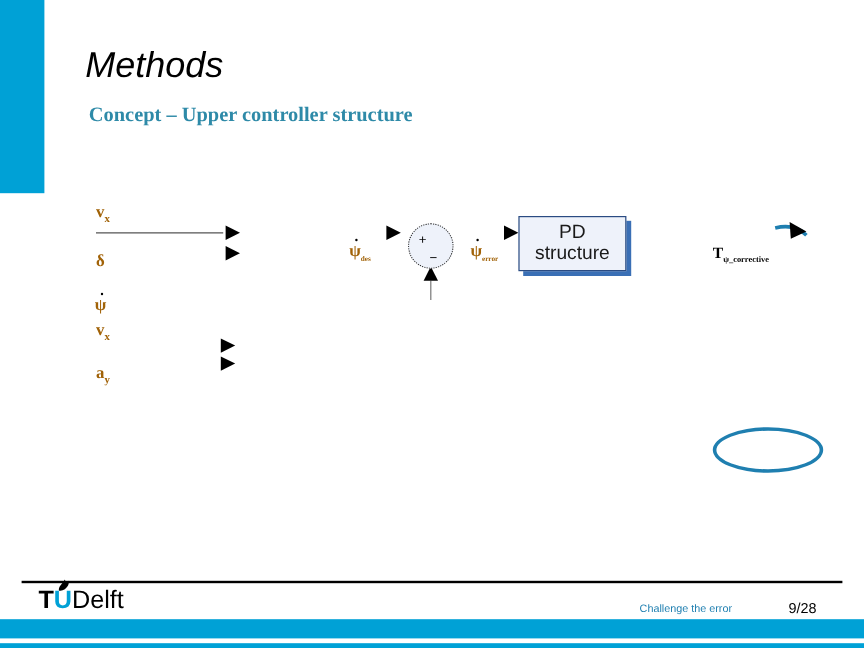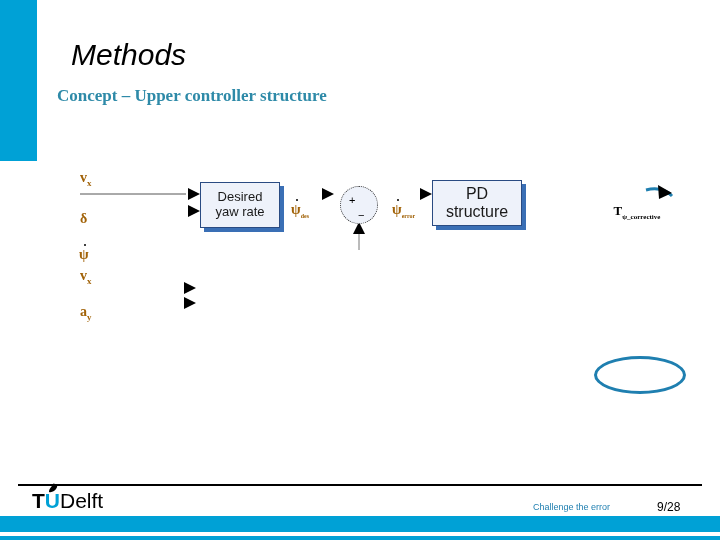--- a/index.html
+++ b/index.html
@@ -31,21 +31,21 @@
     font-family: "Liberation Sans", sans-serif;
     font-size: 30px;
     font-weight: 400;
     color: #000000;
     letter-spacing: 0px;
     line-height: 34px;
     font-style: italic;
   }
   #page-subtitle {
     position: absolute;
-    left: 57px;
+    left: 74px;
     top: 85px;
     font-family: "Liberation Serif", serif;
     font-size: 17px;
     font-weight: 700;
     color: #2e8aa8;
     line-height: 22px;
   }
 
   
   #diagram {
@@ -116,21 +116,21 @@
     border: 3px solid #1f7fb0;
     border-radius: 50%;
     background: transparent;
   }
   #output-label {
     position: absolute;
     left: 594px; top: 196px;
     width: 86px; height: 32px;
     display: flex;
     align-items: center;
-    justify-content: center;
+    justify-content: flex-start;
     font-family: "Liberation Serif", serif;
     font-size: 13px;
     font-weight: 700;
     color: #000000;
   }
   #output-label .sub {
     font-size: 7px;
     vertical-align: sub;
     letter-spacing: 0px;
   }
@@ -259,26 +259,20 @@
 
     <path d="M468,58 L480,58 L474,70 z" fill="#000000"></path>
 
     <path d="M184,122 L196,128 L184,134 z" fill="#000000"></path>
     <path d="M184,137 L196,143 L184,149 z" fill="#000000"></path>
 
     <path d="M646,30 Q662,26 672,36" stroke="#1f7fb0" stroke-width="3" fill="none"></path>
     <path d="M658,25 L672,33 L659,39 z" fill="#000000"></path>
   </svg>
 
-  <div class="sl-block" id="block-desired-yaw-rate">
-    <span>
-      <span>Desired</span><br>
-      <span>yaw rate</span>
-    </span>
-  </div>
 
 
   <div class="sl-block" id="block-pd-controller">
     <span>
       <span>PD</span><br>
       <span>structure</span>
     </span>
   </div>
 
   <div id="sum-junction"></div>

